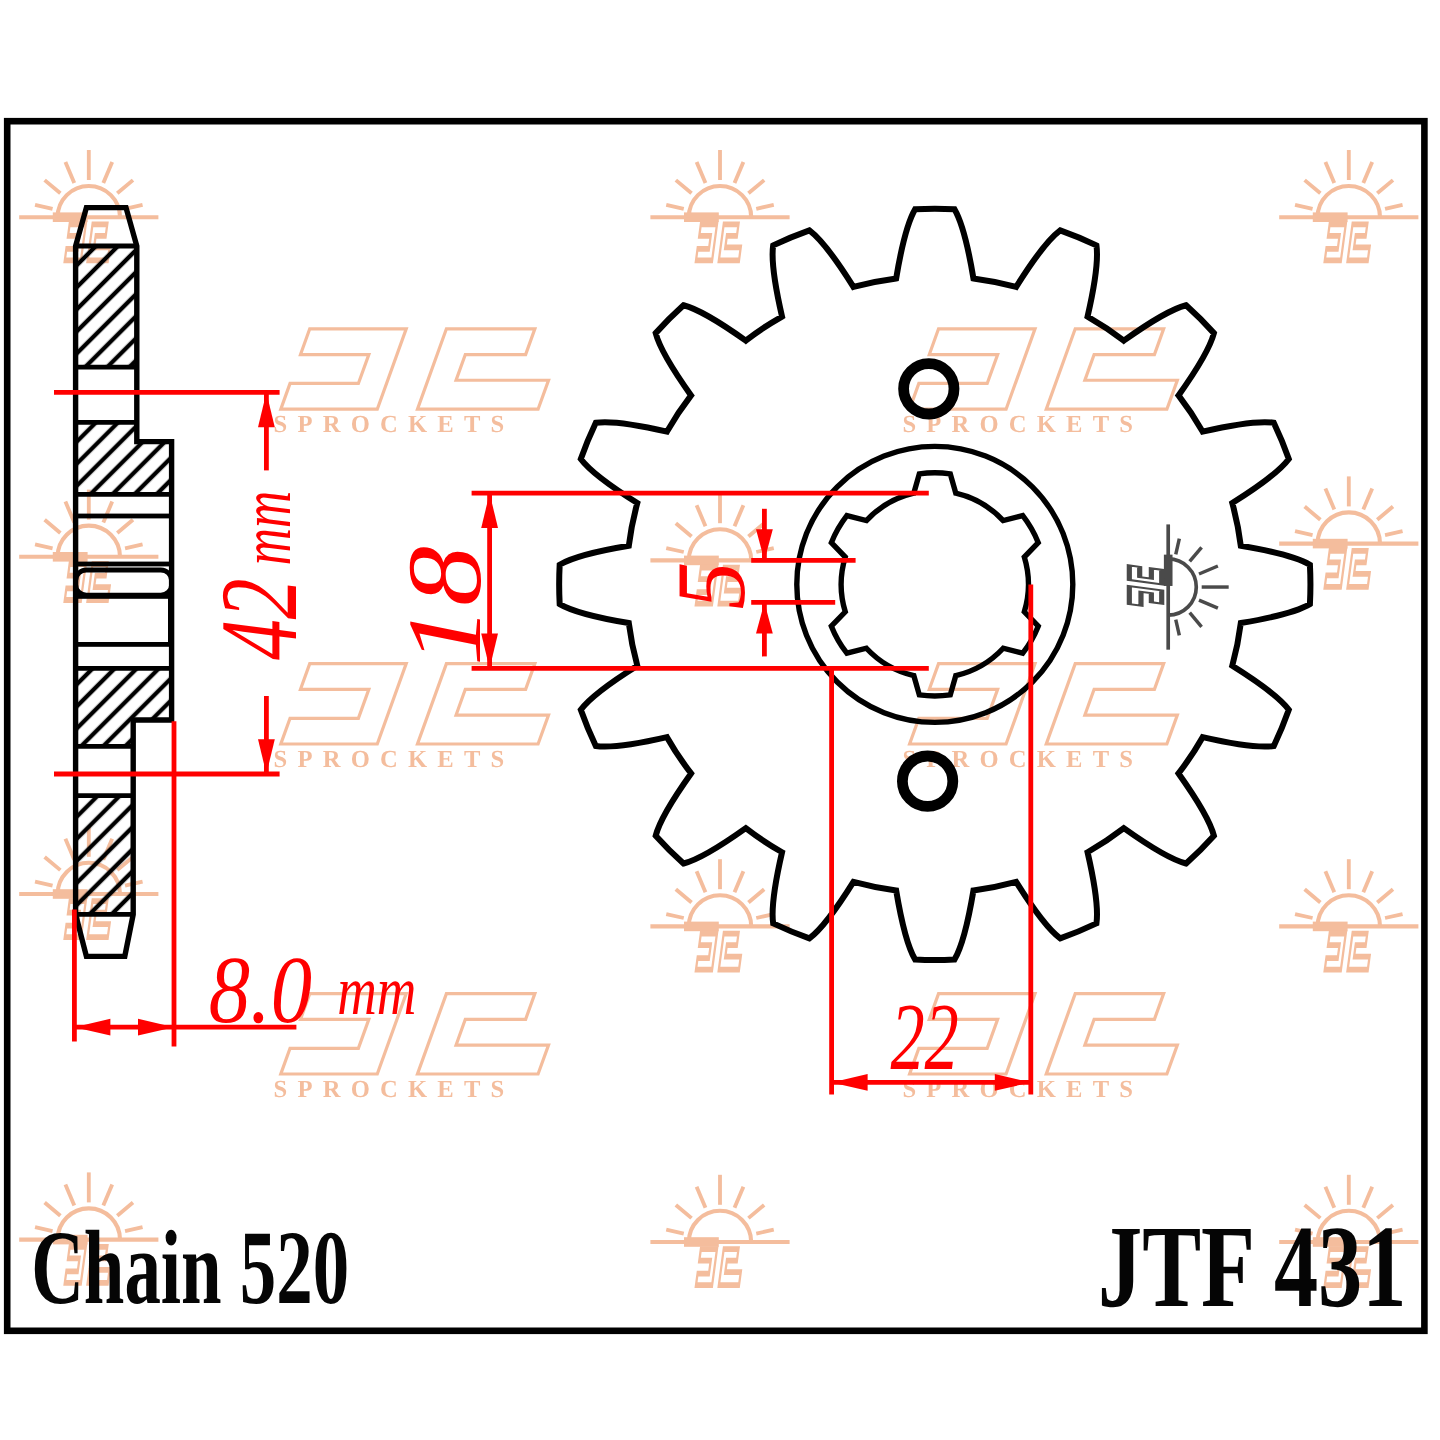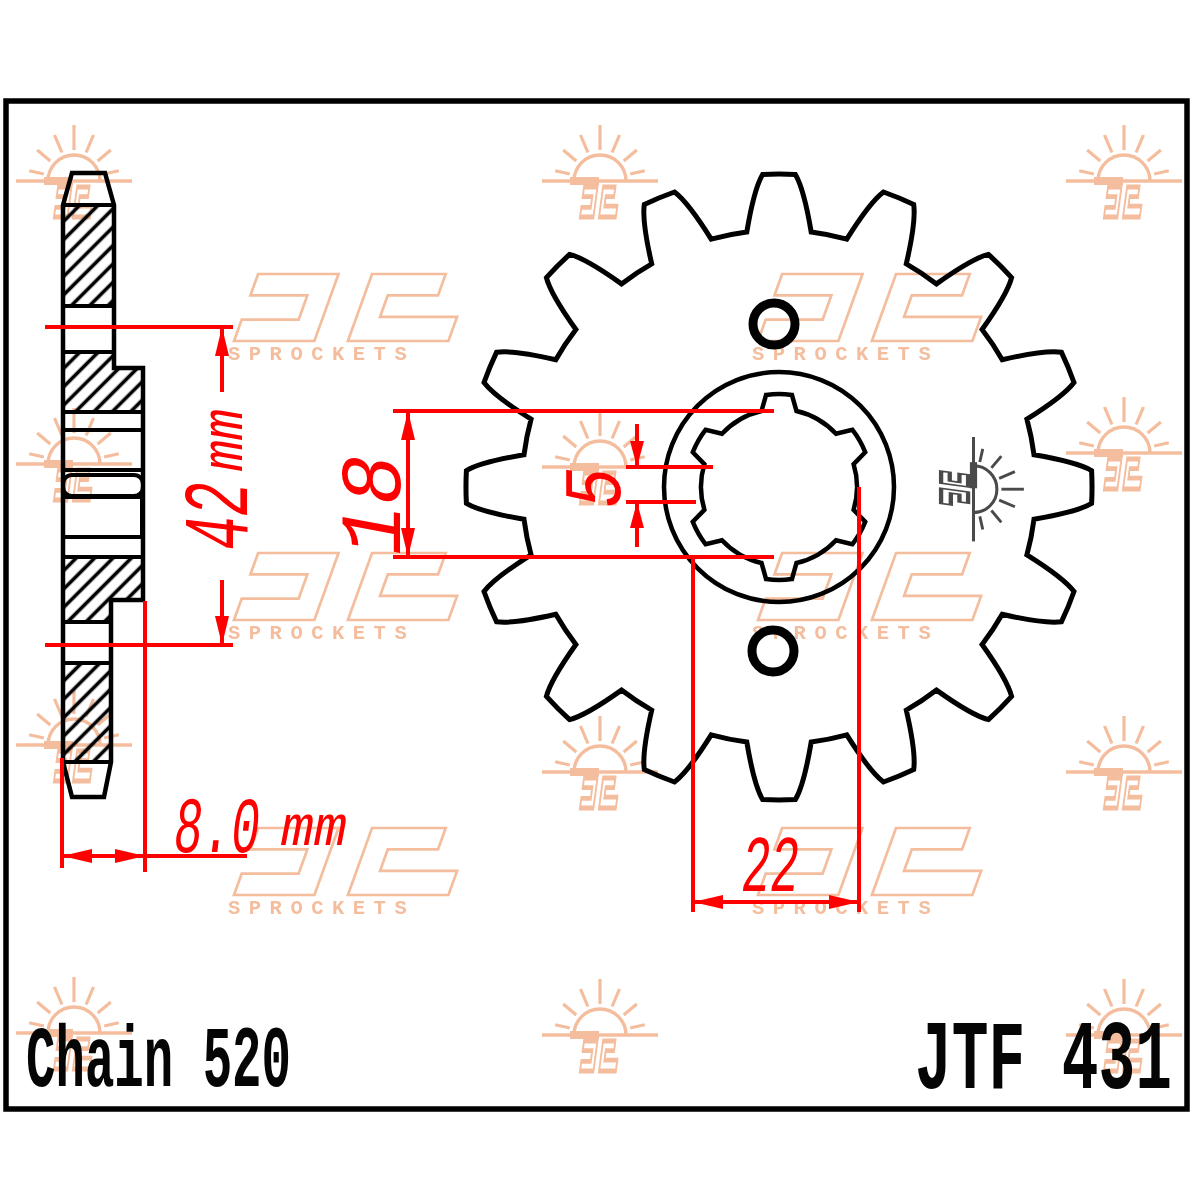--- a/index.html
+++ b/index.html
@@ -1,17 +1,17 @@
 <!DOCTYPE html>
 <html><head>
 <meta charset="utf-8">
 <style>
   html,body{margin:0;padding:0;background:#ffffff;}
   .page{width:1200px;height:1200px;position:relative;background:#ffffff;
-        font-family:Liberation Mono, monospace;}
+        font-family:Liberation Serif, serif;}
   svg text{user-select:none;}
   .dim-text{fill:#ff0000;font-style:italic;}
   .label-text{fill:#050505;font-weight:bold;}
   .wm{color:#f4bd9d;}
   .wm-dark{color:#4a4a4a;}
   .blk{stroke:#000000;fill:none;}
   .red{stroke:#ff0000;stroke-width:4;fill:none;}
   .redfill{fill:#ff0000;stroke:none;}
 </style>
 </head>

